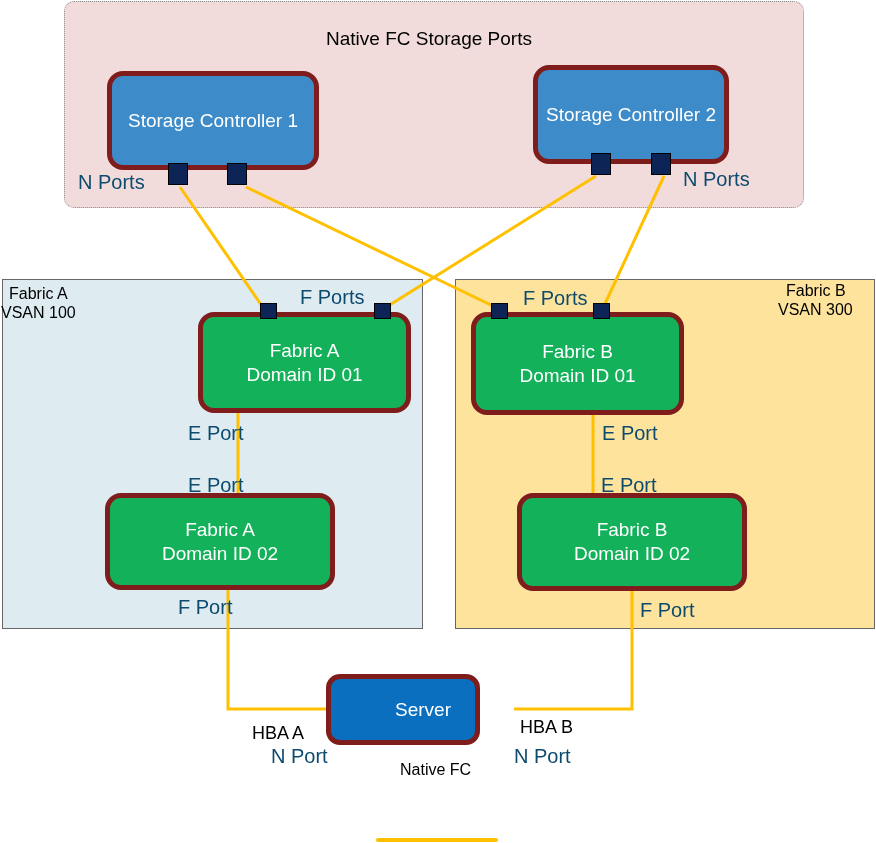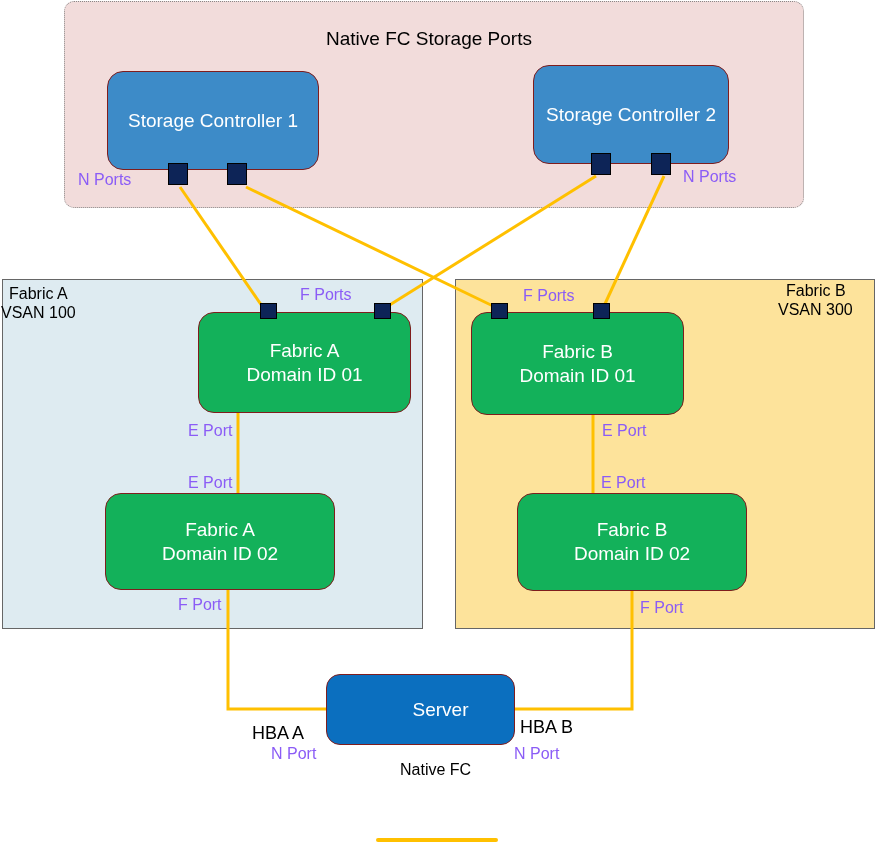--- a/index.html
+++ b/index.html
@@ -5,31 +5,31 @@
   html, body { margin: 0; padding: 0; background: #ffffff; }
   body { width: 876px; height: 843px; position: relative; overflow: hidden;
          font-family: "Liberation Sans", sans-serif; }
   .zone { position: absolute; box-sizing: border-box; }
   .storage-zone { left: 64px; top: 1px; width: 740px; height: 207px;
                   background: #f2dcdb; border: 1px dotted #888; border-radius: 10px; }
   .fabric-a-zone { left: 2px; top: 279px; width: 421px; height: 350px;
                    background: #deebf1; border: 1px solid #666; }
   .fabric-b-zone { left: 455px; top: 279px; width: 420px; height: 350px;
                    background: #fde39b; border: 1px solid #666; }
-  .node { position: absolute; box-sizing: border-box; border: 1px solid #7f1d1d;
+  .node { position: absolute; box-sizing: border-box; border: 5px solid #7f1d1d;
           border-radius: 16px; color: #fff; display: flex; flex-direction: column;
           align-items: center; justify-content: center; text-align: center;
           font-size: 19px; line-height: 24px; }
   .ctrl { background: #3d8bc8; }
   .switch { background: #13b15a; }
   .server { background: #0b6fbf; border-radius: 14px; }
   .port { position: absolute; width: 20px; height: 22px; background: #0d2457;
           border: 1px solid #000; box-sizing: border-box; }
   .sport { width: 17px; height: 16px; }
-  .red { color: #8b5cf6; font-size: 16px; position: absolute; white-space: nowrap; }
+  .red { color: #0c4a6e; font-size: 20px; position: absolute; white-space: nowrap; }
   .blk { color: #000; font-size: 16px; position: absolute; white-space: nowrap; line-height: 20px; }
   .title { color: #000; font-size: 19px; position: absolute; white-space: nowrap; }
   svg.links { position: absolute; left: 0; top: 0; pointer-events: none; }
 </style>
 </head>
 <body>
 
 <div class="zone storage-zone"></div>
 <div class="zone fabric-a-zone"></div>
 <div class="zone fabric-b-zone"></div>
@@ -98,21 +98,21 @@
 
 <div class="red" style="left:602px; top:422px;">E Port</div>
 <div class="red" style="left:601px; top:474px;">E Port</div>
 
 <div class="node switch" style="left:517px; top:493px; width:230px; height:98px;">
   <span>Fabric B</span>
   <span>Domain ID 02</span>
 </div>
 <div class="red" style="left:640px; top:599px;">F Port</div>
 
-<div class="node server" style="left:326px; top:674px; width:189px; height:71px;padding-left:40px;">
+<div class="node server" style="left:326px; top:674px; width:154px; height:71px;padding-left:40px;">
   <span>Server</span>
 </div>
 <div class="blk" style="left:252px; top:723px; font-size:18px;">HBA A</div>
 <div class="blk" style="left:520px; top:717px; font-size:18px;">HBA B</div>
 <div class="red" style="left:271px; top:745px;">N Port</div>
 <div class="red" style="left:514px; top:745px;">N Port</div>
 
 <div class="blk" style="left:400px; top:760px;">Native FC</div>
 
 </body></html>

